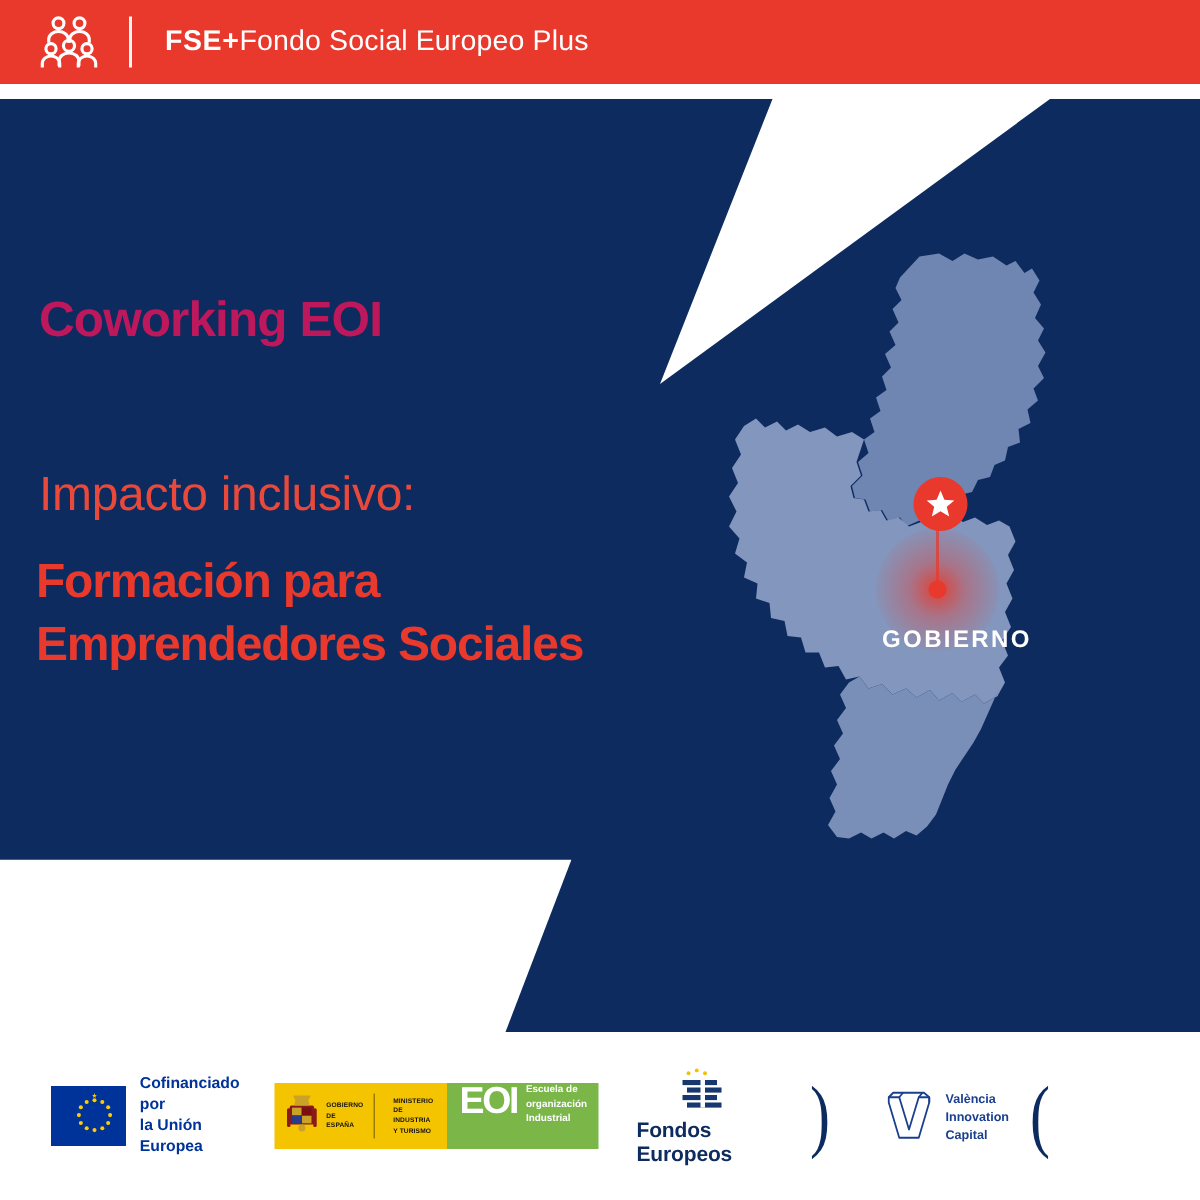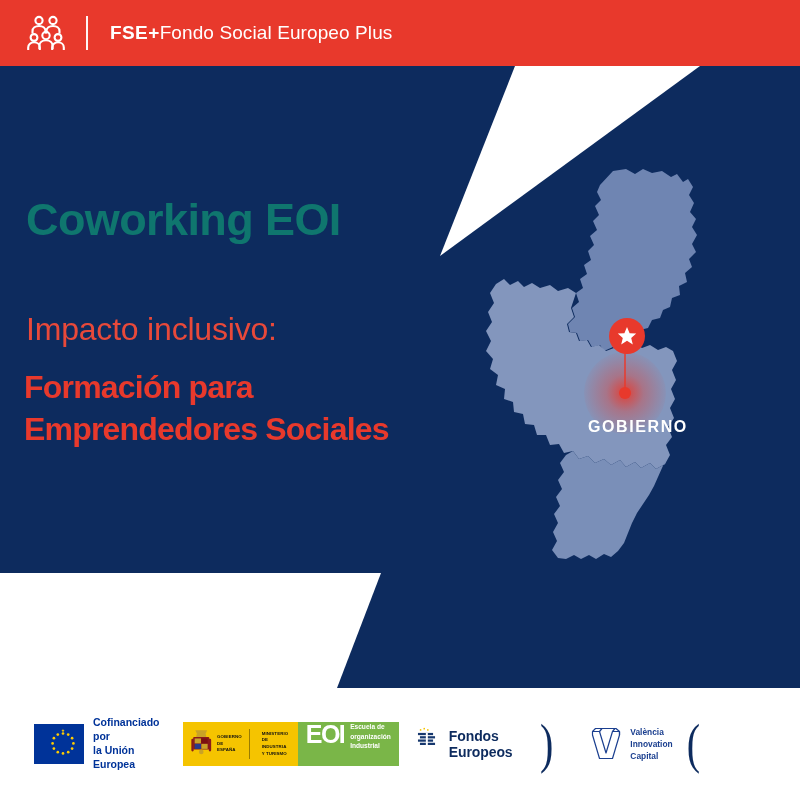--- a/index.html
+++ b/index.html
@@ -18,21 +18,21 @@
     height: 800px;
     overflow: hidden;
     background: #ffffff;
   }
 
   
   .topbar {
     position: absolute;
     left: 0; top: 0;
     width: 800px;
-    height: 66px;
+    height: 56px;
     background: #e8392c;
     display: flex;
     align-items: center;
     z-index: 40;
   }
   .topbar-icon {
     margin-left: 26px;
     width: 40px;
     height: 40px;
     display: block;
@@ -93,22 +93,22 @@
     width: 400px; height: 135px;
     clip-path: polygon(0px 13px, 381px 13px, 337px 128px, 0px 128px);
   }
 
   
   .headline {
     position: absolute;
     left: 26px;
     top: 196px;
     z-index: 30;
-    color: #0f766e;
-    font-size: 45px;
+    color: #be185d;
+    font-size: 33px;
     font-weight: bold;
     letter-spacing: -0.6px;
     line-height: 1.05;
   }
   .subline {
     position: absolute;
     left: 26px;
     top: 311px;
     z-index: 30;
     color: #e8493a;
@@ -270,20 +270,21 @@
     font-size: 6.6px;
     font-weight: bold;
     line-height: 1.45;
     white-space: pre-line;
   }
 
   .logo-fondos {
     margin-left: 17px;
     display: flex;
     align-items: center;
+    flex-direction: column;
   }
   .fondos-mark { width: 38px; height: 34px; display:block; }
   .fondos-txt {
     margin-left: 8px;
     color: #0d2b5e;
     font-size: 14px;
     font-weight: bold;
     letter-spacing: -0.1px;
   }
 

